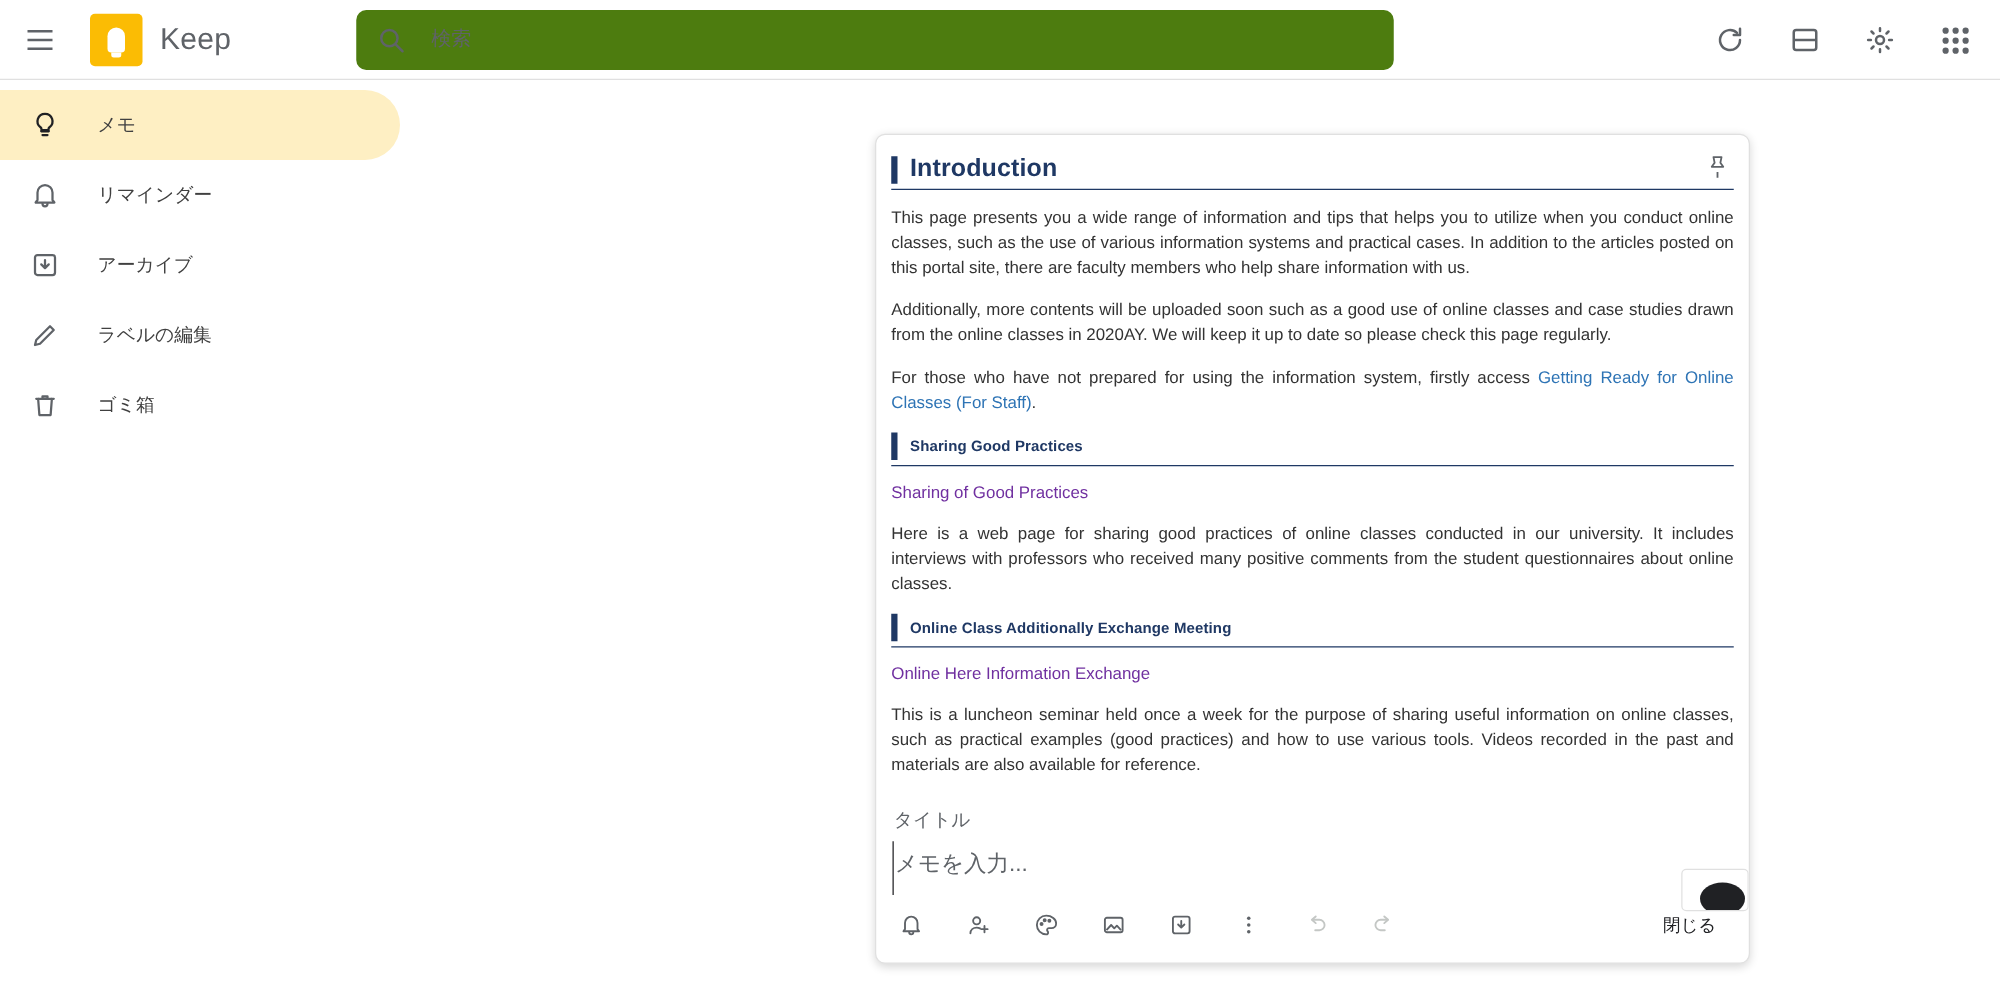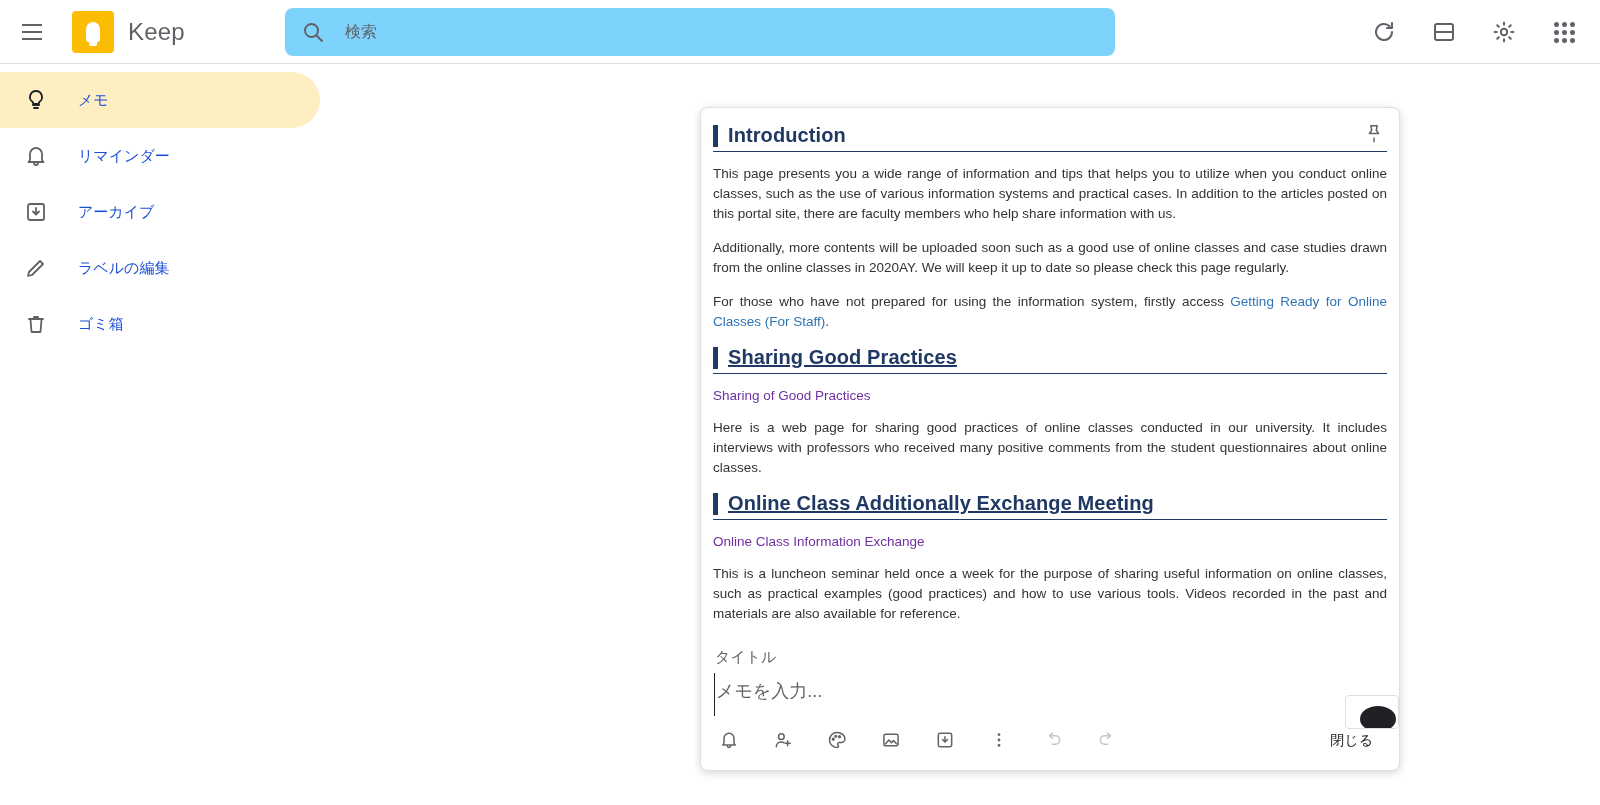--- a/index.html
+++ b/index.html
@@ -68,21 +68,21 @@
     color: #5f6368;
     margin-left: 14px;
     letter-spacing: 0.2px;
   }
   .searchbar {
     position: absolute;
     left: 285px;
     top: 8px;
     width: 830px;
     height: 48px;
-    background: #7dd3fc;
+    background: #4d7c0f;
     border-radius: 8px;
     display: flex;
     align-items: center;
     padding: 0 16px;
   }
   .search-icon {
     width: 24px; height: 24px;
     margin-right: 18px;
     flex: none;
     color: #5f6368;
@@ -154,21 +154,21 @@
     width: 48px;
     display: flex;
     align-items: center;
     justify-content: center;
     color: #5f6368;
     flex: none;
   }
   .nav-item .nav-label {
     font-size: 15px;
     margin-left: 18px;
-    color: #1d4ed8;
+    color: #404040;
   }
   .nav-item.active {
     background: #feefc3;
   }
 
   
   .content {
     flex: 1;
     position: relative;
   }
@@ -202,21 +202,21 @@
     background: #1f3864;
     margin-right: 10px;
     flex: none;
   }
   .sec-title {
     font-size: 20px;
     font-weight: bold;
     color: #1f3864;
     letter-spacing: 0.1px;
   }
-  .sec-title.small { font-size: 20px; text-decoration: underline; }
+  .sec-title.small { font-size: 12px; }
   .pin-icon {
     position: absolute;
     right: 2px;
     top: -2px;
     color: #5f6368;
     cursor: pointer;
   }
   .para {
     font-size: 13.5px;
     line-height: 20px;
@@ -451,21 +451,21 @@
         <p class="link-line">
           <a class="link-purple" href="#">Sharing of Good Practices</a>
         </p>
         <p class="para">Here is a web page for sharing good practices of online classes conducted in our university. It includes interviews with professors who received many positive comments from the student questionnaires about online classes.</p>
 
         <div class="sec-head">
           <span class="sec-bar"></span>
           <span class="sec-title small">Online Class Additionally Exchange Meeting</span>
         </div>
         <p class="link-line">
-          <a class="link-purple" href="#">Online Class Information Exchange</a>
+          <a class="link-purple" href="#">Online Here Information Exchange</a>
         </p>
         <p class="para">This is a luncheon seminar held once a week for the purpose of sharing useful information on online classes, such as practical examples (good practices) and how to use various tools. Videos recorded in the past and materials are also available for reference.</p>
       </div>
 
       <div class="note-editor">
         <input class="note-title-input" type="text" placeholder="タイトル" style="">
         <input class="note-text-input" type="text" placeholder="メモを入力..." style="">
       </div>
 
       <div class="note-toolbar">

